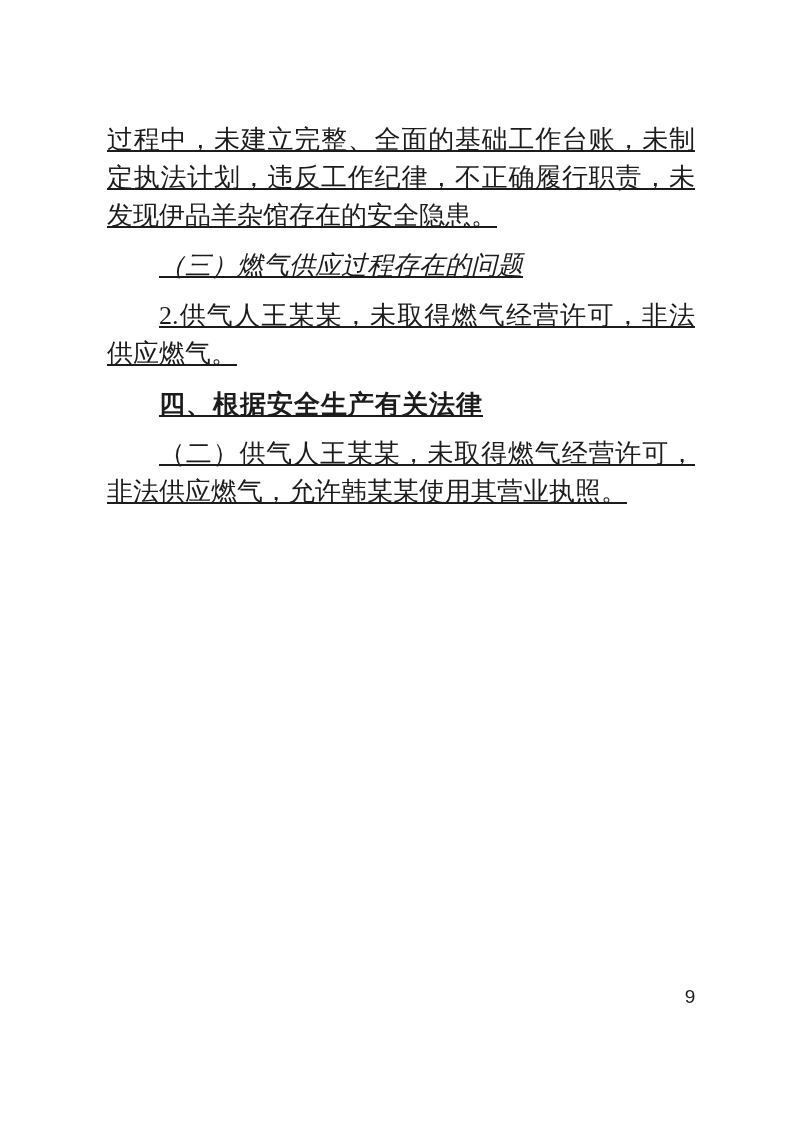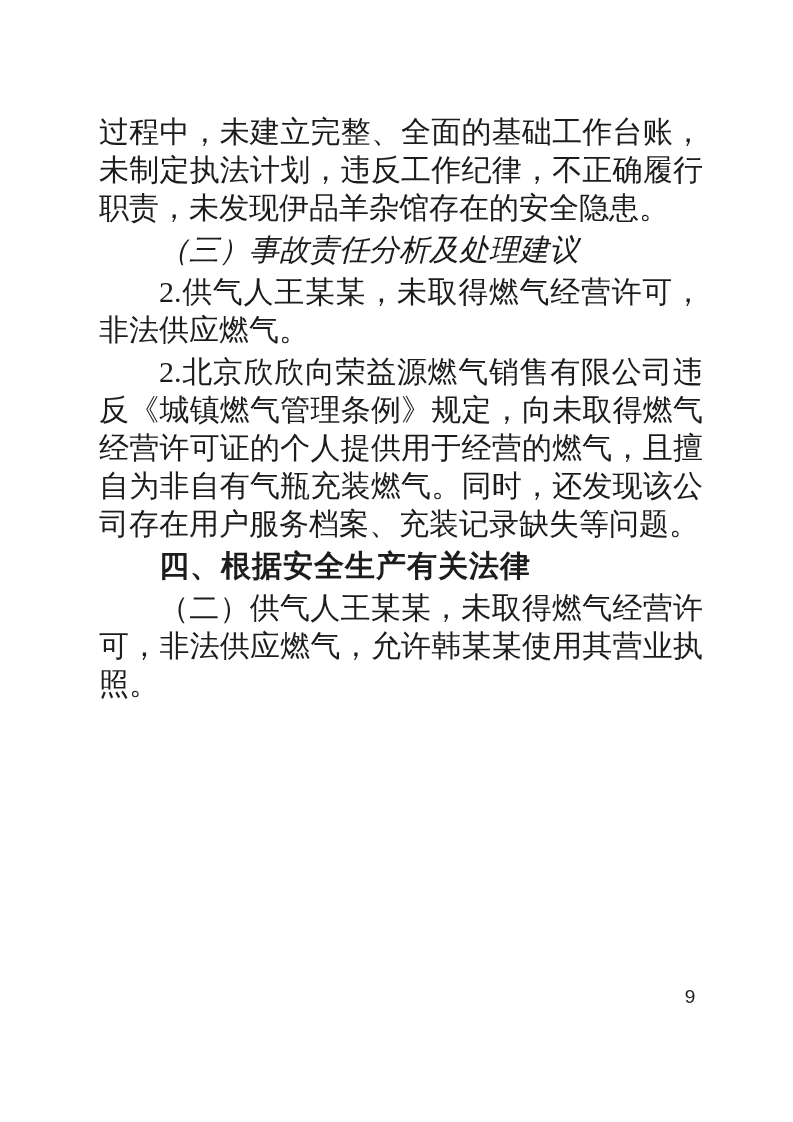--- a/index.html
+++ b/index.html
@@ -16,26 +16,27 @@
     font-family: "Liberation Serif", "DejaVu Serif", serif;
     color: #1c1c1c;
   }
   .content {
     position: absolute;
     left: 95px;
     top: 109px;
     width: 612px;
   }
   .content p {
-    margin: 4px;
-    font-size: 30px;
+    margin: 12px;
+    font-size: 26px;
     line-height: 38px;
     text-align: justify;
     text-align-last: left;
     word-break: break-all;
+    text-decoration: underline;
   }
   .indent {
     text-indent: 2em;
   }
   .noindent {
     text-indent: 0;
   }
   .kai-heading {
     font-style: italic;
     font-weight: normal;
@@ -56,20 +57,19 @@
     color: #1c1c1c;
     text-align: center;
   }
 </style>
 </head>
 <body>
 
 <div class="page">
   <div class="content">
     <p class="noindent">过程中，未建立完整、全面的基础工作台账，未制定执法计划，违反工作纪律，不正确履行职责，未发现伊品羊杂馆存在的安全隐患。</p>
-    <p class="indent kai-heading">（三）事故责任分析及处理建议</p>
+    <p class="indent kai-heading">（三）燃气供应过程存在的问题</p>
     <p class="indent">2.供气人王某某，未取得燃气经营许可，非法供应燃气。</p>
-    <p class="indent">2.北京欣欣向荣益源燃气销售有限公司违反《城镇燃气管理条例》规定，向未取得燃气经营许可证的个人提供用于经营的燃气，且擅自为非自有气瓶充装燃气。同时，还发现该公司存在用户服务档案、充装记录缺失等问题。</p>
     <p class="indent bold-heading">四、根据安全生产有关法律</p>
     <p class="indent">（二）供气人王某某，未取得燃气经营许可，非法供应燃气，允许韩某某使用其营业执照。</p>
   </div>
   <div class="page-number">9</div>
 </div>
 
 </body></html>

